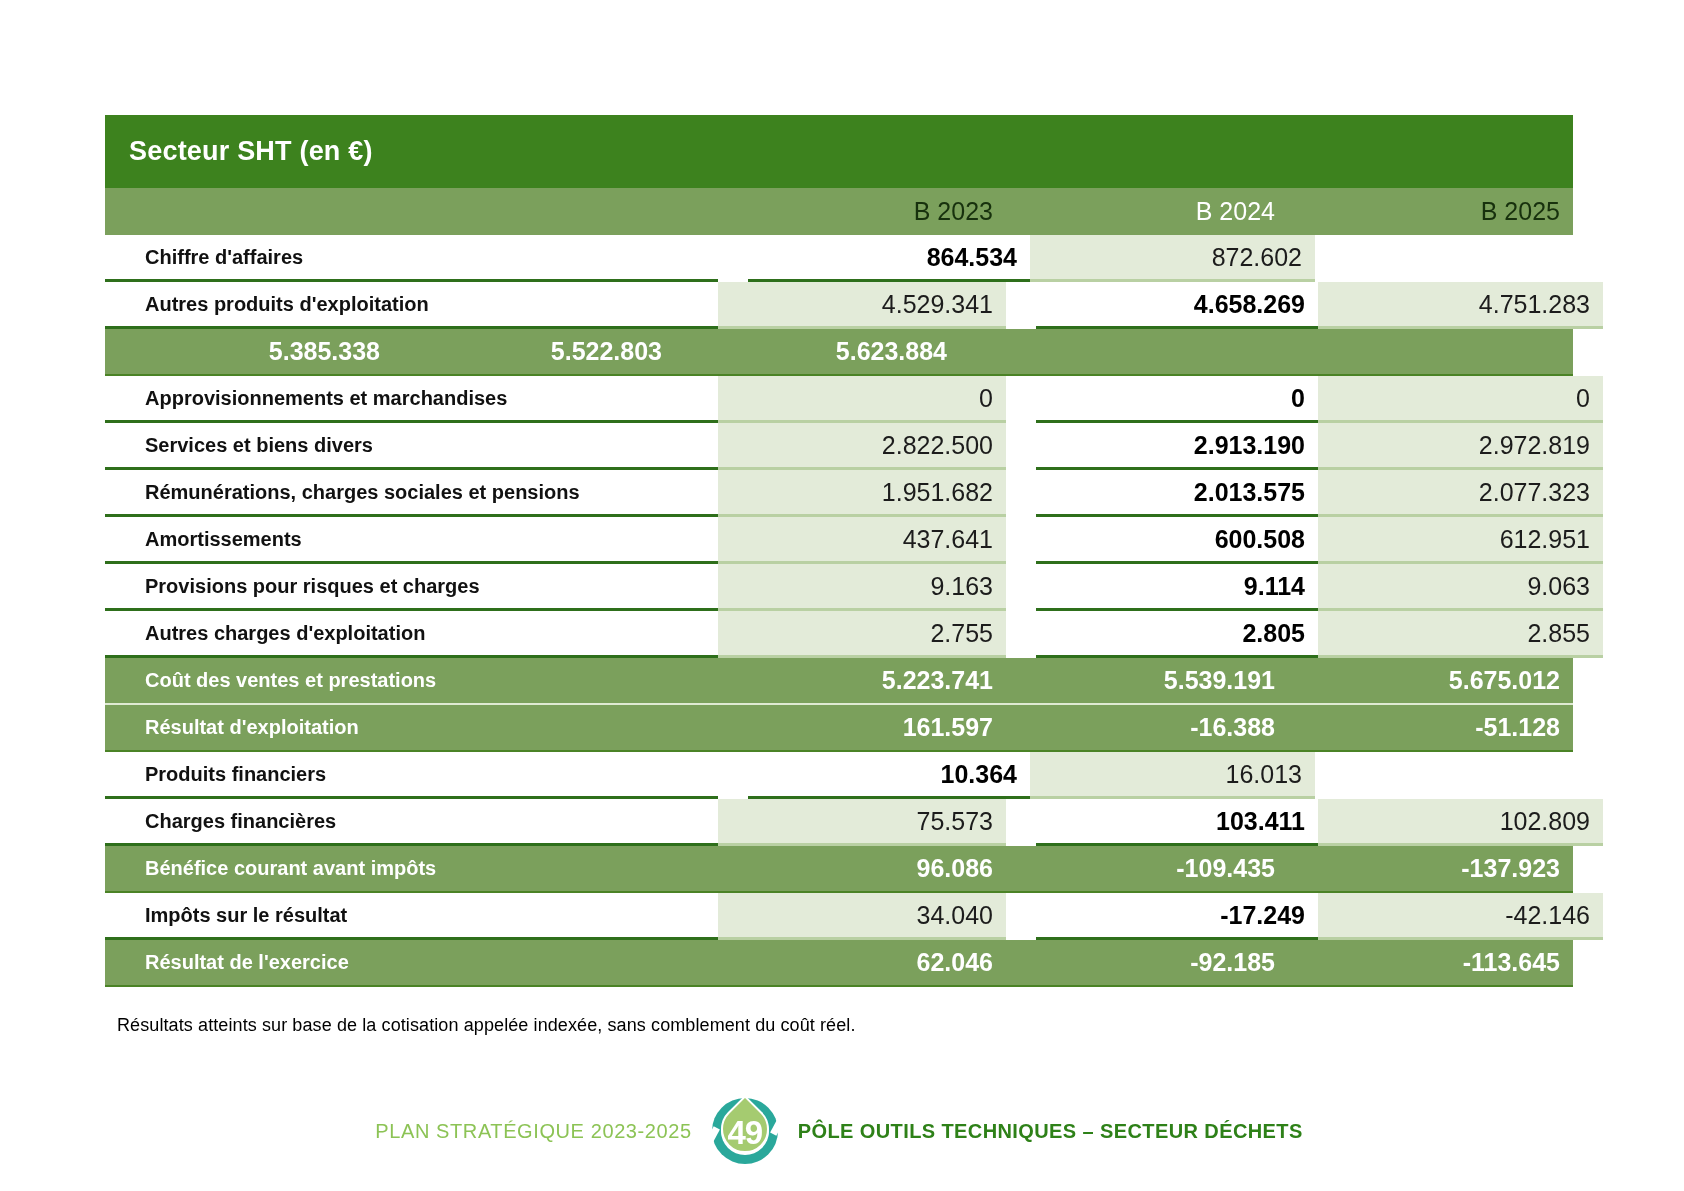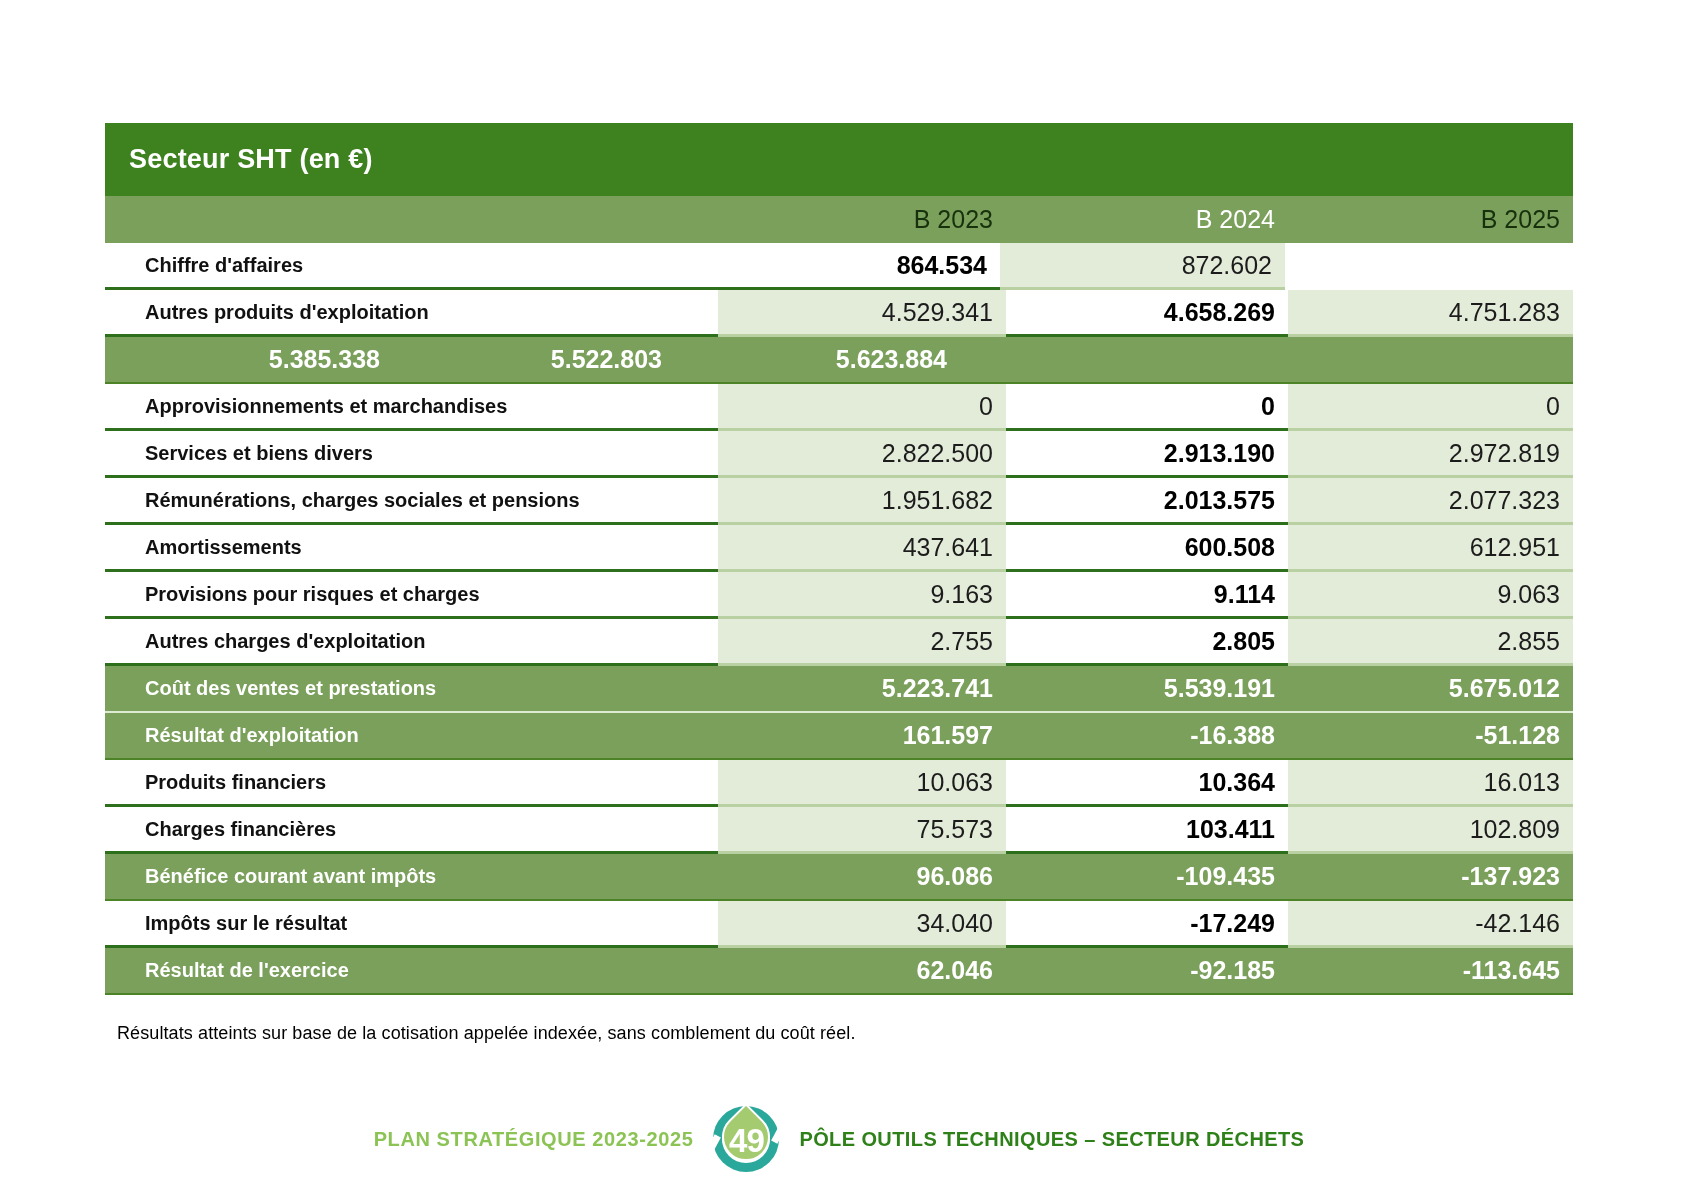--- a/index.html
+++ b/index.html
@@ -14,21 +14,21 @@
     --badge-drop-green:#a5cb70;
     --footer-left-green:#8cc355;
     --footer-right-green:#2e8118;
   }
   *{margin:0;padding:0;box-sizing:border-box;}
   html,body{background:#fff;}
   body{
     width:1684px;height:1191px;overflow:hidden;position:relative;
     font-family:"Liberation Sans", sans-serif;color:#111;
   }
-  .content{position:absolute;left:105px;top:123px;width:1468px;}
+  .content{position:absolute;left:105px;top:115px;width:1468px;}
 
   
   .fin-table{width:1468px;}
   .title-bar{
     height:73px;background:var(--dark-green);color:#fff;
     display:flex;align-items:center;padding-left:24px;
     font-size:27px;font-weight:700;letter-spacing:.2px;
   }
   .head-row{
     height:47px;background:var(--medium-green);display:flex;
@@ -42,37 +42,37 @@
   .cell.c2{flex:0 0 282px;}
   .cell.c3{flex:0 0 285px;}
 
   .head-row .cell.label{background:transparent;}
   .head-row .cell.val{font-weight:400;}
   .head-row .h1,.head-row .h3{color:#17310d;}
   .head-row .h2{color:#fff;}
 
   .row:not(.hl) .cell.c1,
   .row:not(.hl) .cell.c3{background:var(--light-green-cell);color:#1c1c1c;font-weight:400;border-bottom:3px solid var(--row-line-light);}
-  .row:not(.hl) .cell.c2{background:#fff;color:#000;font-weight:700;border-bottom:3px solid var(--row-line-dark);}
+  .row:not(.hl) .cell.c2{background:#fff;color:#000;font-weight:700;border-bottom:3px solid var(--row-line-dark);margin-left:30px;}
   .row:not(.hl) .cell.label{border-bottom:3px solid var(--row-line-dark);}
 
   .row.hl{background:var(--medium-green);border-bottom:2px solid var(--hl-line-dark);}
   .row.hl .cell{color:#fff;font-weight:700;background:transparent;}
   .row.hl:has(+ .row.hl){border-bottom:2px solid var(--hl-line-light);}
 
   
   .footnote{
     margin:28px 0 0 12px;font-size:18px;color:#000;letter-spacing:.1px;
   }
 
   
   .doc-footer{
     margin-top:62px;display:flex;align-items:center;justify-content:center;gap:20px;
   }
-  .f-left{color:var(--footer-left-green);font-weight:700;font-size:20px;letter-spacing:.6px;text-align:center;}
+  .f-left{color:var(--footer-left-green);font-weight:400;font-size:20px;letter-spacing:.6px;text-align:center;}
   .f-right{color:var(--footer-right-green);font-weight:700;font-size:20px;letter-spacing:.4px;}
 
   .badge{width:66px;height:66px;position:relative;flex:0 0 66px;}
   .badge-ring{position:absolute;inset:0;border-radius:50%;background:var(--badge-teal);}
   .badge-ring::after{content:"";position:absolute;inset:9px;border-radius:50%;background:#fff;}
   .badge-notch{position:absolute;width:7px;height:14px;background:#fff;z-index:1;}
   .badge-notch.left{left:-2px;top:29px;transform:rotate(28deg);}
   .badge-notch.right{right:-2px;top:23px;transform:rotate(28deg);}
   .badge-drop{
     position:absolute;left:50%;top:50%;width:48px;height:48px;
@@ -162,21 +162,20 @@
           <div class="cell val c3">5.675.012</div>
         </div>
         <div class="row hl">
           <div class="cell label">Résultat d'exploitation</div>
           <div class="cell val c1">161.597</div>
           <div class="cell val c2">-16.388</div>
           <div class="cell val c3">-51.128</div>
         </div>
         <div class="row">
           <div class="cell label">Produits financiers</div>
-          <div class="cell val c1">10.063</div>
           <div class="cell val c2">10.364</div>
           <div class="cell val c3">16.013</div>
         </div>
         <div class="row">
           <div class="cell label">Charges financières</div>
           <div class="cell val c1">75.573</div>
           <div class="cell val c2">103.411</div>
           <div class="cell val c3">102.809</div>
         </div>
         <div class="row hl">

